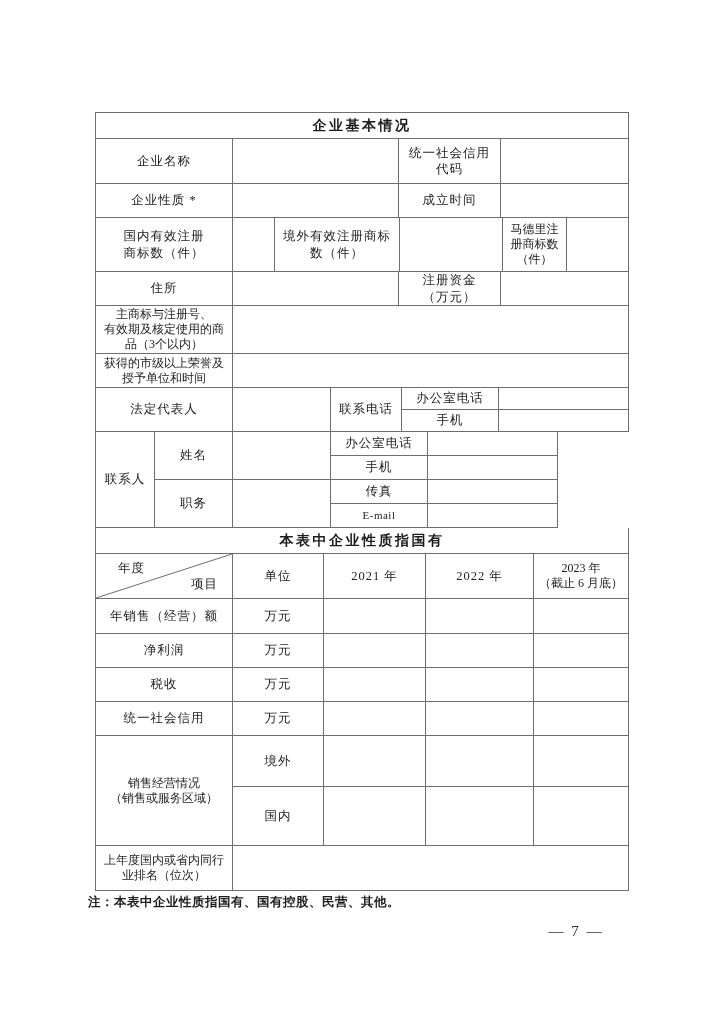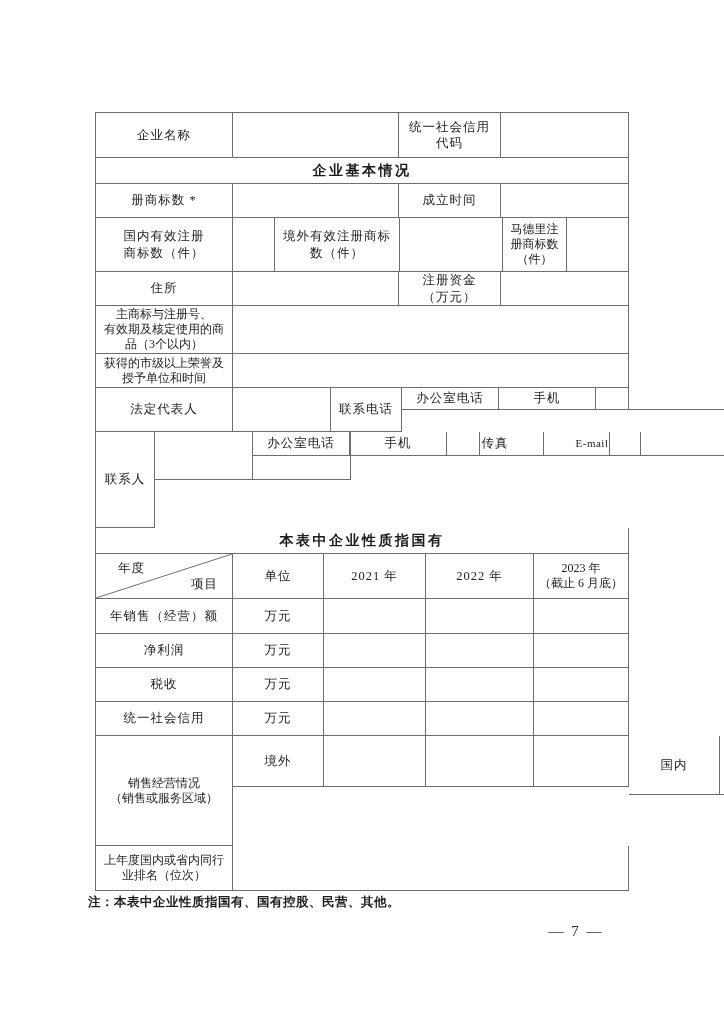--- a/index.html
+++ b/index.html
@@ -13,21 +13,21 @@
     border-top:1px solid #6e6e6e;border-left:1px solid #6e6e6e;
   }
   .r{display:flex;}
   .c{
     box-sizing:border-box;flex:0 0 auto;
     border-right:1px solid #6e6e6e;border-bottom:1px solid #6e6e6e;
     display:flex;align-items:center;justify-content:center;
     text-align:center;white-space:pre-line;
     font-size:12.5px;letter-spacing:1px;line-height:1.3;overflow:hidden;
   }
-  .stack{display:flex;flex-direction:row;flex:0 0 auto;box-sizing:border-box;}
+  .stack{display:flex;flex-direction:column;flex:0 0 auto;box-sizing:border-box;}
   .stack > .c{width:100%;}
   .title{font-weight:bold;font-size:14px;letter-spacing:2.5px;
     font-family:"Liberation Sans","DejaVu Sans",sans-serif;}
   .tight{letter-spacing:0;font-size:12px;line-height:1.25;}
   .email{font-size:11px;letter-spacing:0.5px;font-family:"Liberation Serif","DejaVu Serif",serif;}
   .diag{position:relative;}
   .diag svg{position:absolute;left:0;top:0;}
   .diag .yr{position:absolute;top:6px;left:22px;font-size:12.5px;letter-spacing:1px;}
   .diag .itm{position:absolute;bottom:6px;right:14px;font-size:12.5px;letter-spacing:1px;margin-top:8px;}
   .note{
@@ -38,34 +38,34 @@
     position:absolute;left:538px;top:923px;width:76px;text-align:center;
     font-size:15px;color:#2a2a2a;letter-spacing:2px;
   }
 </style>
 </head>
 <body>
 
 <div class="page">
   <div class="tbl">
 
+    <div class="r" style="height:26px">
+      <div class="c title" style="width:533px">企业基本情况</div>
+    </div>
+
     <div class="r" style="height:45px">
       <div class="c" style="width:137px">企业名称</div>
       <div class="c" style="width:166px"></div>
       <div class="c" style="width:102px">统一社会信用
 代码</div>
       <div class="c" style="width:128px"></div>
     </div>
 
-    <div class="r" style="height:26px">
-      <div class="c title" style="width:533px">企业基本情况</div>
-    </div>
-
-    <div class="r" style="height:34px">
-      <div class="c" style="width:137px">册商标数 *</div>
+    <div class="r" style="height:34px">
+      <div class="c" style="width:137px">企业性质 *</div>
       <div class="c" style="width:166px"></div>
       <div class="c" style="width:102px">成立时间</div>
       <div class="c" style="width:128px"></div>
     </div>
 
     <div class="r" style="height:54px">
       <div class="c" style="width:137px">国内有效注册
 商标数（件）</div>
       <div class="c" style="width:42px"></div>
       <div class="c" style="width:125px">境外有效注册商标
@@ -107,20 +107,24 @@
         <div class="c" style="height:22px">手机</div>
       </div>
       <div class="stack" style="width:130px">
         <div class="c" style="height:22px"></div>
         <div class="c" style="height:22px"></div>
       </div>
     </div>
 
     <div class="r" style="height:96px">
       <div class="c" style="width:59px">联系人</div>
+      <div class="stack" style="width:78px">
+        <div class="c" style="height:48px">姓名</div>
+        <div class="c" style="height:48px">职务</div>
+      </div>
       <div class="stack" style="width:98px">
         <div class="c" style="height:48px"></div>
         <div class="c" style="height:48px"></div>
       </div>
       <div class="stack" style="width:97px">
         <div class="c" style="height:24px">办公室电话</div>
         <div class="c" style="height:24px">手机</div>
         <div class="c" style="height:24px">传真</div>
         <div class="c email" style="height:24px">E-mail</div>
       </div>

